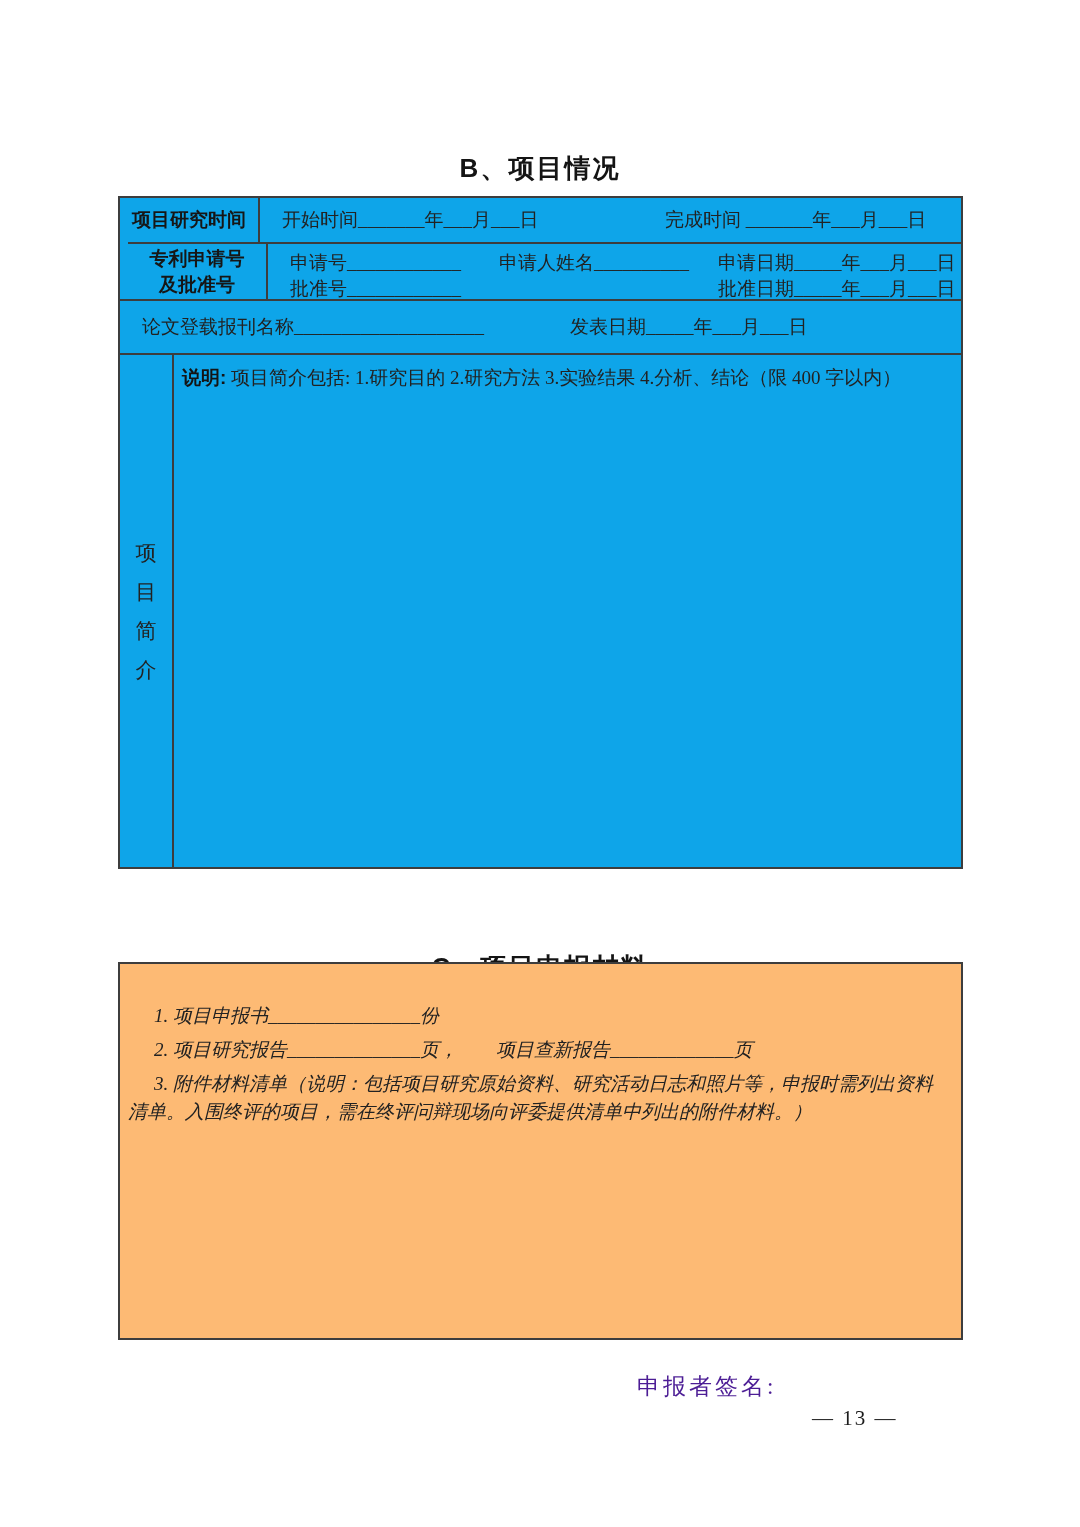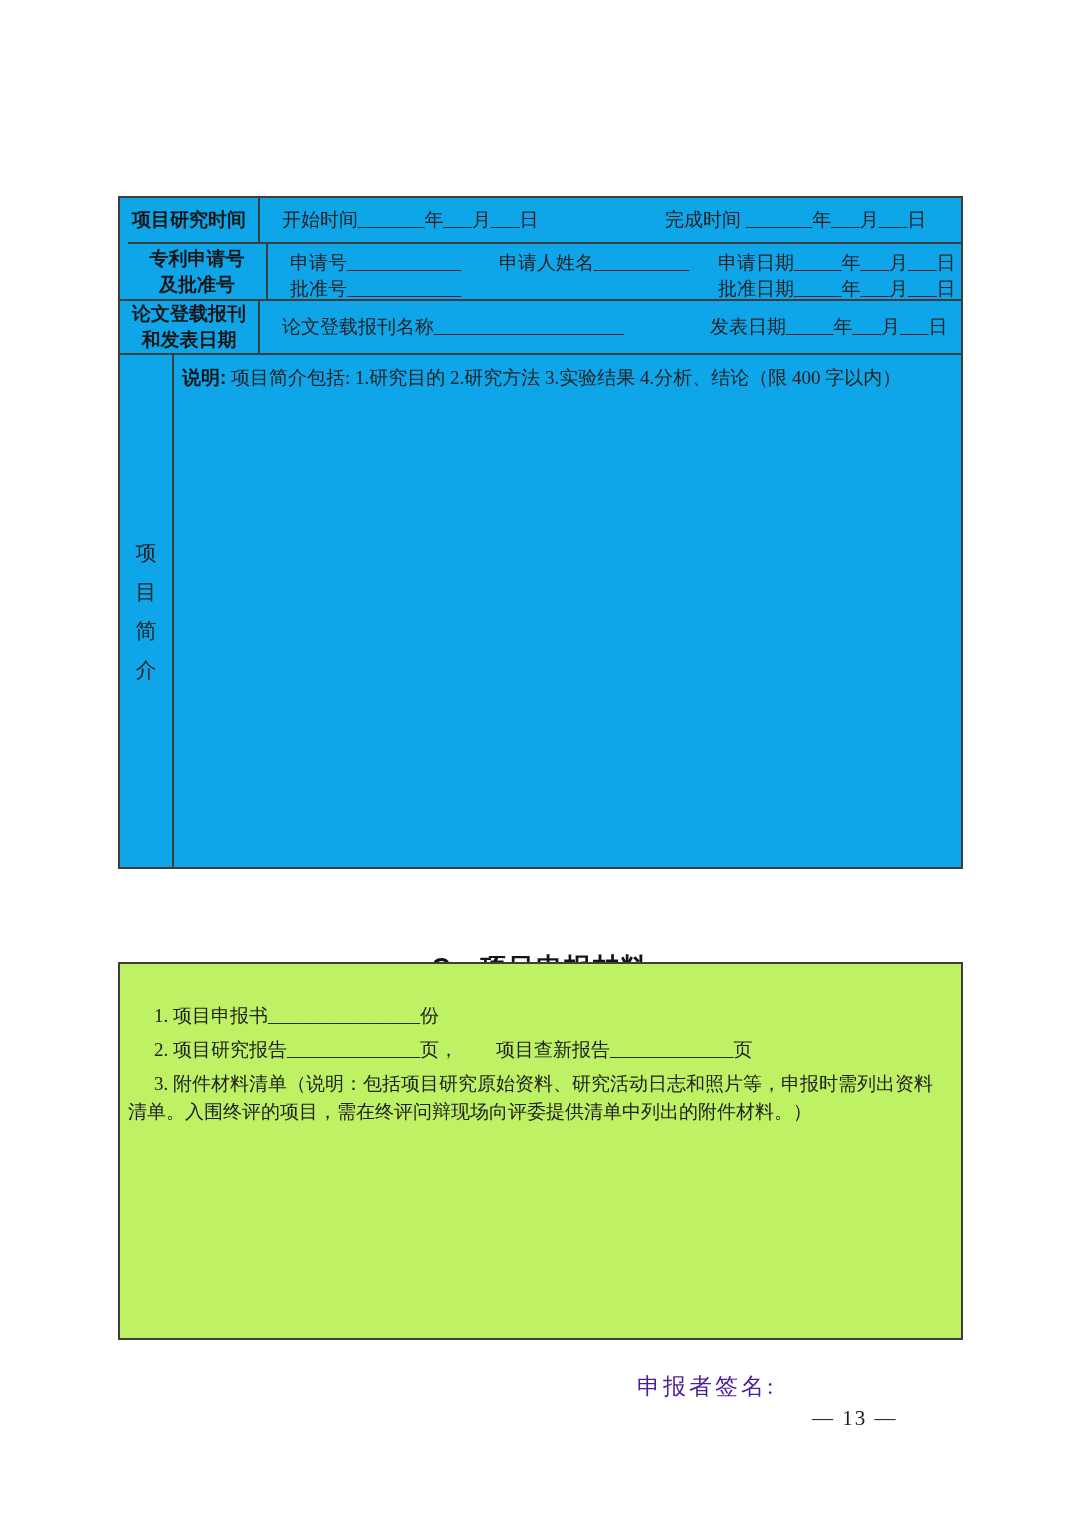--- a/index.html
+++ b/index.html
@@ -61,21 +61,22 @@
   .note b{
     font-family:"Liberation Sans","DejaVu Sans",sans-serif;
     font-weight:bold;color:#141414;
   }
 
   
   .boxc{
     position:absolute;left:118px;top:962px;width:845px;height:378px;
     border:2px solid #3d3d3d;box-sizing:border-box;
     padding:38px 16px 0 8px;
-    background:#bef264;
+    background:#fdba74;
+    font-style:italic;
   }
   .citem{
     margin:0 0 6px 0;
     font-size:19px;line-height:28px;color:#222;
     text-indent:26px;
     max-width:829px;
   }
 
   
   .signature{
@@ -87,20 +88,21 @@
     position:absolute;left:812px;top:1406px;
     font-size:21px;letter-spacing:2px;color:#1c1c1c;
     font-family:"Liberation Serif","DejaVu Serif",serif;
   }
 </style>
 </head>
 <body>
 
 <div class="page">
 
+  <h1 class="title title-b">B、项目情况</h1>
 
   <div class="tbl">
 
     <div class="trow r1">
       <div class="tlabel lbl-wide">
         <span>项目研究时间</span>
       </div>
       <div class="tcell">
         <span class="seg vcenter" style="left:22px">开始时间_______年___月___日</span>
         <span class="seg vcenter" style="left:405px">完成时间 _______年___月___日</span>
@@ -115,24 +117,20 @@
       <div class="tcell">
         <span class="seg" style="left:22px;top:6px">申请号____________</span>
         <span class="seg" style="left:231px;top:6px">申请人姓名__________</span>
         <span class="seg" style="left:450px;top:6px">申请日期_____年___月___日</span>
         <span class="seg" style="left:22px;top:32px">批准号____________</span>
         <span class="seg" style="left:450px;top:32px">批准日期_____年___月___日</span>
       </div>
     </div>
 
     <div class="trow r3">
-      <div class="tlabel lbl-wide">
-        <span>论文登载报刊</span>
-        <span>和发表日期</span>
-      </div>
       <div class="tcell">
         <span class="seg vcenter" style="left:22px">论文登载报刊名称____________________</span>
         <span class="seg vcenter" style="left:450px">发表日期_____年___月___日</span>
       </div>
     </div>
 
     <div class="trow r4">
       <div class="tlabel lbl-narrow vert">
         <span>项</span>
         <span>目</span>

